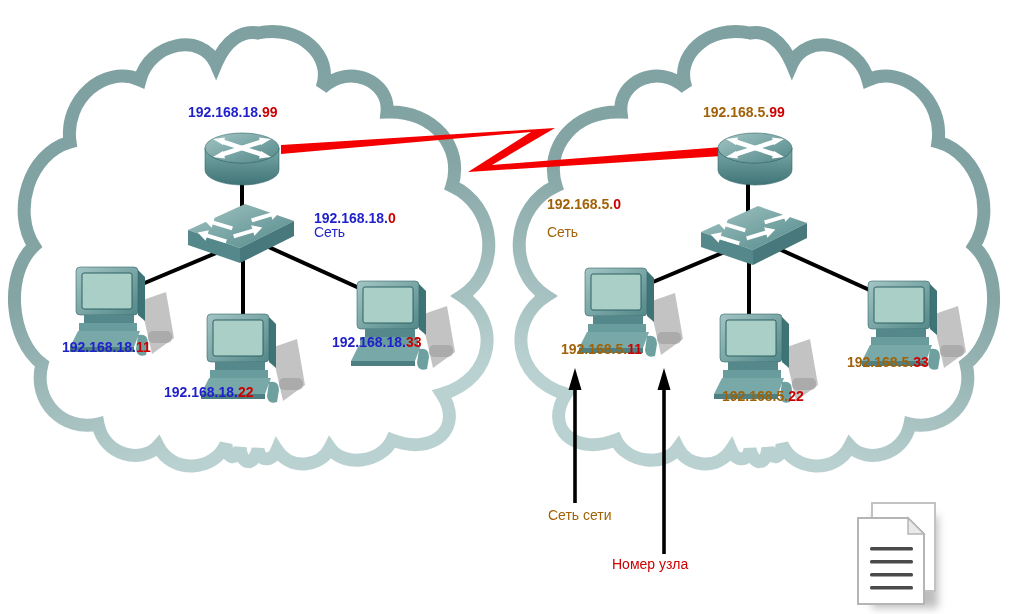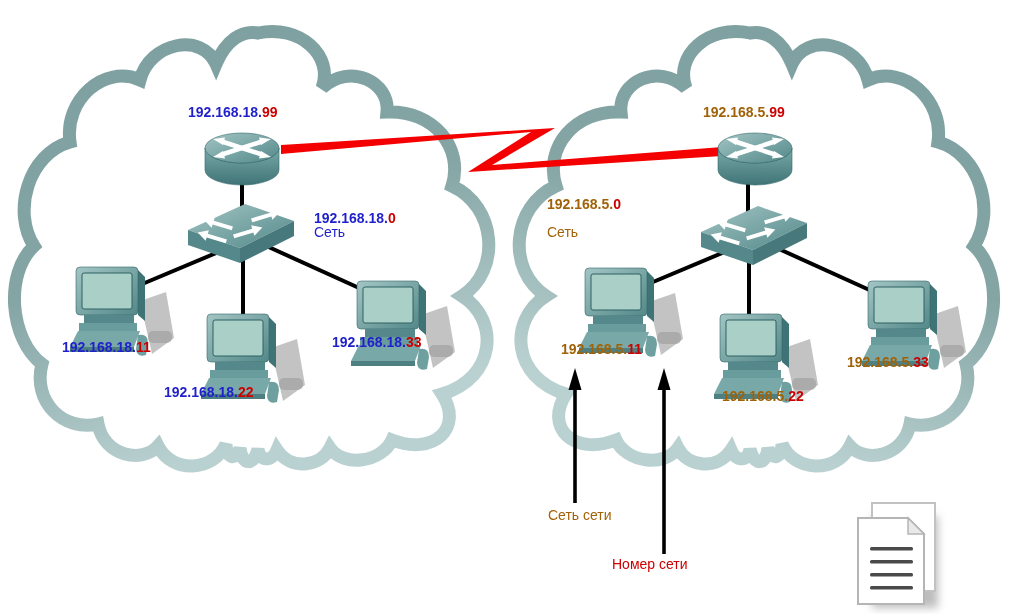--- a/index.html
+++ b/index.html
@@ -166,15 +166,15 @@
 <div class="lbl" style="left:703px;top:105px"><span class="net-green">192.168.5.</span><span class="node-red">99</span></div>
 
 <div class="lbl" style="left:547px;top:197px"><span class="net-green">192.168.5.</span><span class="node-red">0</span></div>
 <div class="lbl reg net-green" style="left:547px;top:225px">Сеть</div>
 
 <div class="lbl" style="left:561px;top:342px"><span class="net-green">192.168.5.</span><span class="node-red">11</span></div>
 <div class="lbl" style="left:722px;top:389px"><span class="net-green">192.168.5.</span><span class="node-red">22</span></div>
 <div class="lbl" style="left:847px;top:355px"><span class="net-green">192.168.5.</span><span class="node-red">33</span></div>
 
 <div class="lbl reg net-green" style="left:548px;top:508px">Сеть сети</div>
-<div class="lbl reg node-red" style="left:612px;top:557px">Номер сети</div>
+<div class="lbl reg node-red" style="left:612px;top:557px">Номер узла</div>
 
 </div>
 
 </body></html>

